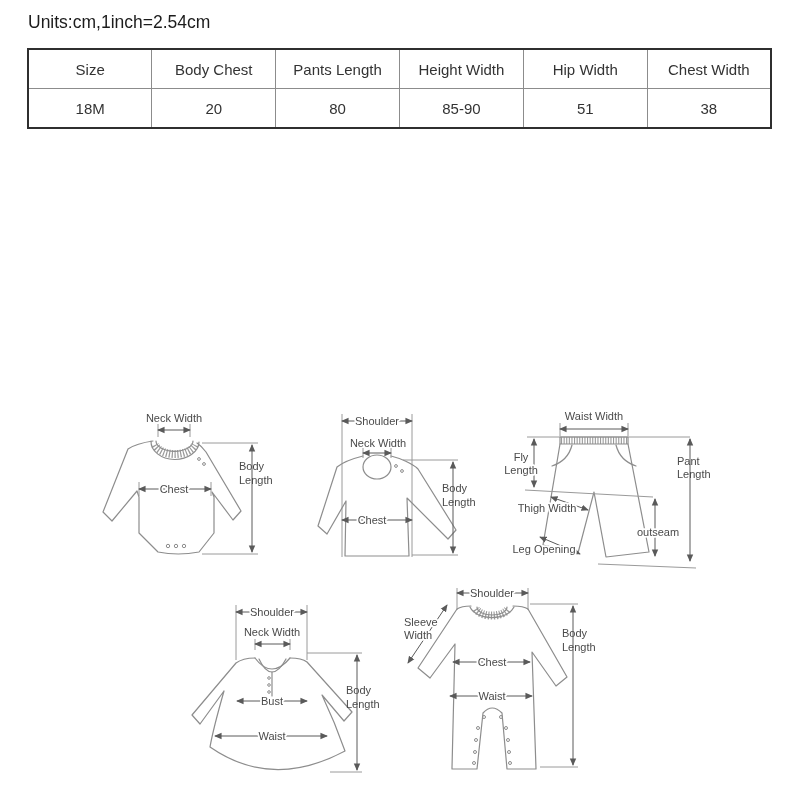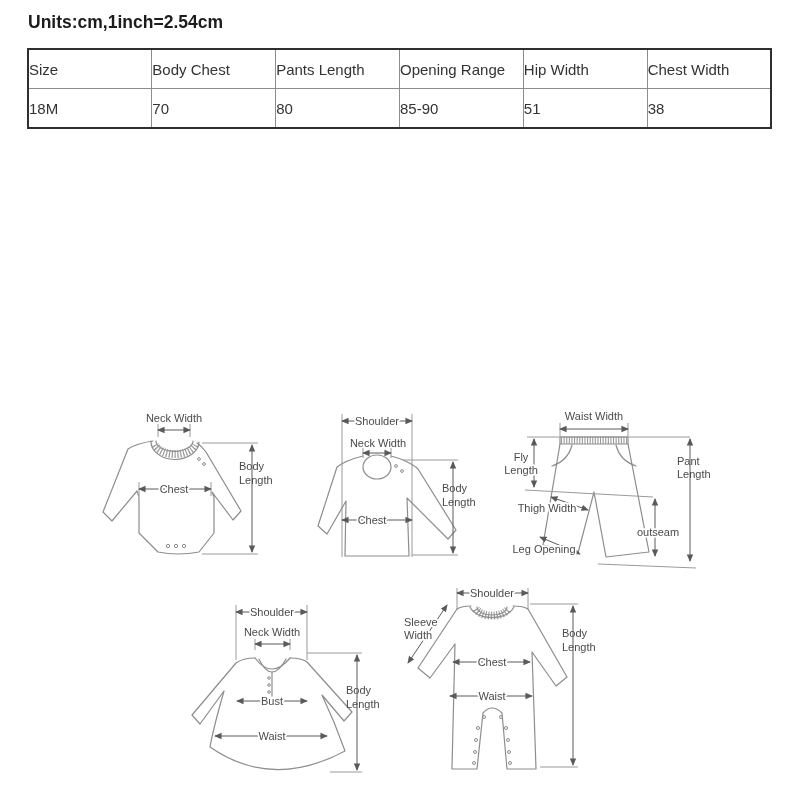--- a/index.html
+++ b/index.html
@@ -1,21 +1,21 @@
 <!DOCTYPE html>
 <html><head>
 <meta charset="utf-8">
 <style>
   html,body{margin:0;padding:0;background:#fff;}
   #stage{position:relative;width:800px;height:800px;background:#fff;overflow:hidden;
          font-family:"Liberation Sans",sans-serif;}
-  .title{position:absolute;left:28px;top:12px;font-size:17.5px;font-weight:700;color:#1c1c1c;letter-spacing:0;}
+  .title{position:absolute;left:28px;top:12px;font-size:17.5px;font-weight:400;color:#1c1c1c;letter-spacing:0;}
   .size-table{position:absolute;left:27px;top:48px;width:745px;border-collapse:collapse;
               table-layout:fixed;border:2px solid #2f2f2f;font-size:15px;color:#333;}
-  .size-table td{border:1px solid #8c8c8c;height:38px;vertical-align:middle;
+  .size-table td{border:1px solid #8c8c8c;height:38px;text-align:center;vertical-align:middle;
                  padding:0;background:#fff;}
   .diagrams-svg{position:absolute;left:0;top:390px;width:800px;height:410px;}
   .diagrams-svg text{font-family:"Liberation Sans",sans-serif;font-size:11px;fill:#4a4a4a;}
   .halo{paint-order:stroke;stroke:#ffffff;stroke-width:3.5px;stroke-linejoin:round;}
   .garment{fill:none;stroke:#8d8d8d;stroke-width:1.2;stroke-linejoin:round;stroke-linecap:round;}
   .dim{fill:none;stroke:#5a5a5a;stroke-width:1;}
   .ext{fill:none;stroke:#9a9a9a;stroke-width:1;}
   .rib{fill:none;stroke:#9a9a9a;stroke-width:8;stroke-dasharray:1.2,1.6;}
   .ribthin{fill:none;stroke:#9a9a9a;stroke-width:7;stroke-dasharray:1.1,1.5;}
   .dot{fill:none;stroke:#8d8d8d;stroke-width:1;}
@@ -26,27 +26,27 @@
 <div id="stage">
 
   <div class="title">Units:cm,1inch=2.54cm</div>
 
   <table class="size-table">
     <tbody>
       <tr>
         <td>Size</td>
         <td>Body Chest</td>
         <td>Pants Length</td>
-        <td>Opening Range</td>
+        <td>Height Width</td>
         <td>Hip Width</td>
         <td>Chest Width</td>
       </tr>
       <tr>
         <td>18M</td>
-        <td>70</td>
+        <td>20</td>
         <td>80</td>
         <td>85-90</td>
         <td>51</td>
         <td>38</td>
       </tr>
     </tbody>
   </table>
 
   <svg class="diagrams-svg" viewBox="0 390 800 410">
     <defs>

